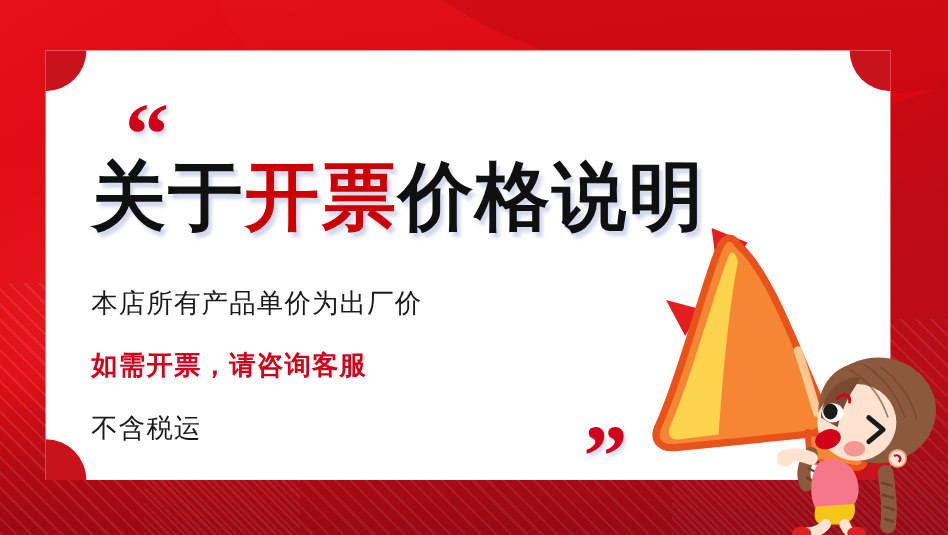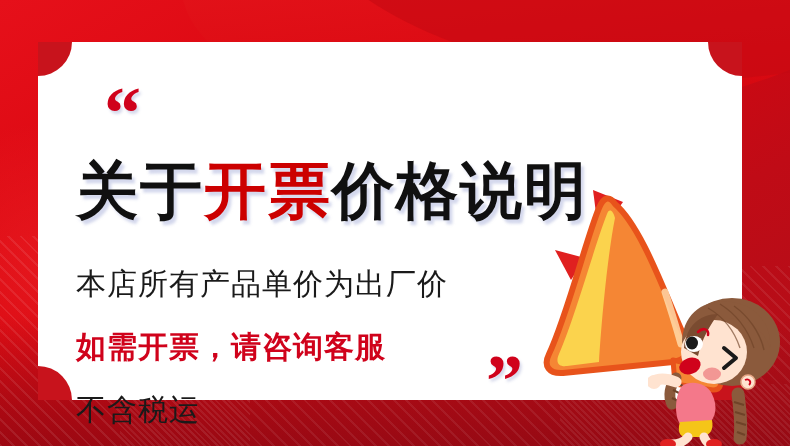--- a/index.html
+++ b/index.html
@@ -86,27 +86,27 @@
   }
   #quote-open{left:28px;top:4px;font-size:74px;}
   #quote-close{left:410px;top:272px;font-size:74px;}
 
   
   #content{position:absolute;left:38px;top:30px;width:640px;}
 
   #title{
     font-size:62px;font-weight:700;line-height:1.06;letter-spacing:2px;
     color:#101010;white-space:nowrap;
-    margin:86px 0 0 0;
+    margin:60px 0 0 0;
     text-shadow:3px 4px 3px rgba(140,150,205,.38);
   }
   #title .hl{color:#CC0000;}
 
   .body-line{
-    font-size:30px;color:#1A1A1A;letter-spacing:1px;
+    font-size:22px;color:#1A1A1A;letter-spacing:1px;
     margin-top:22px;white-space:nowrap;font-weight:400;
   }
   .body-line.first{margin-top:40px;}
   .body-line.accent{color:#D0021B;font-weight:600;margin-top:22px;}
 
   
   #megaphone{position:absolute;left:515px;top:188px;width:220px;height:220px;}
   #girl{position:absolute;left:648px;top:286px;width:145px;height:160px;}
 </style>
 </head>

